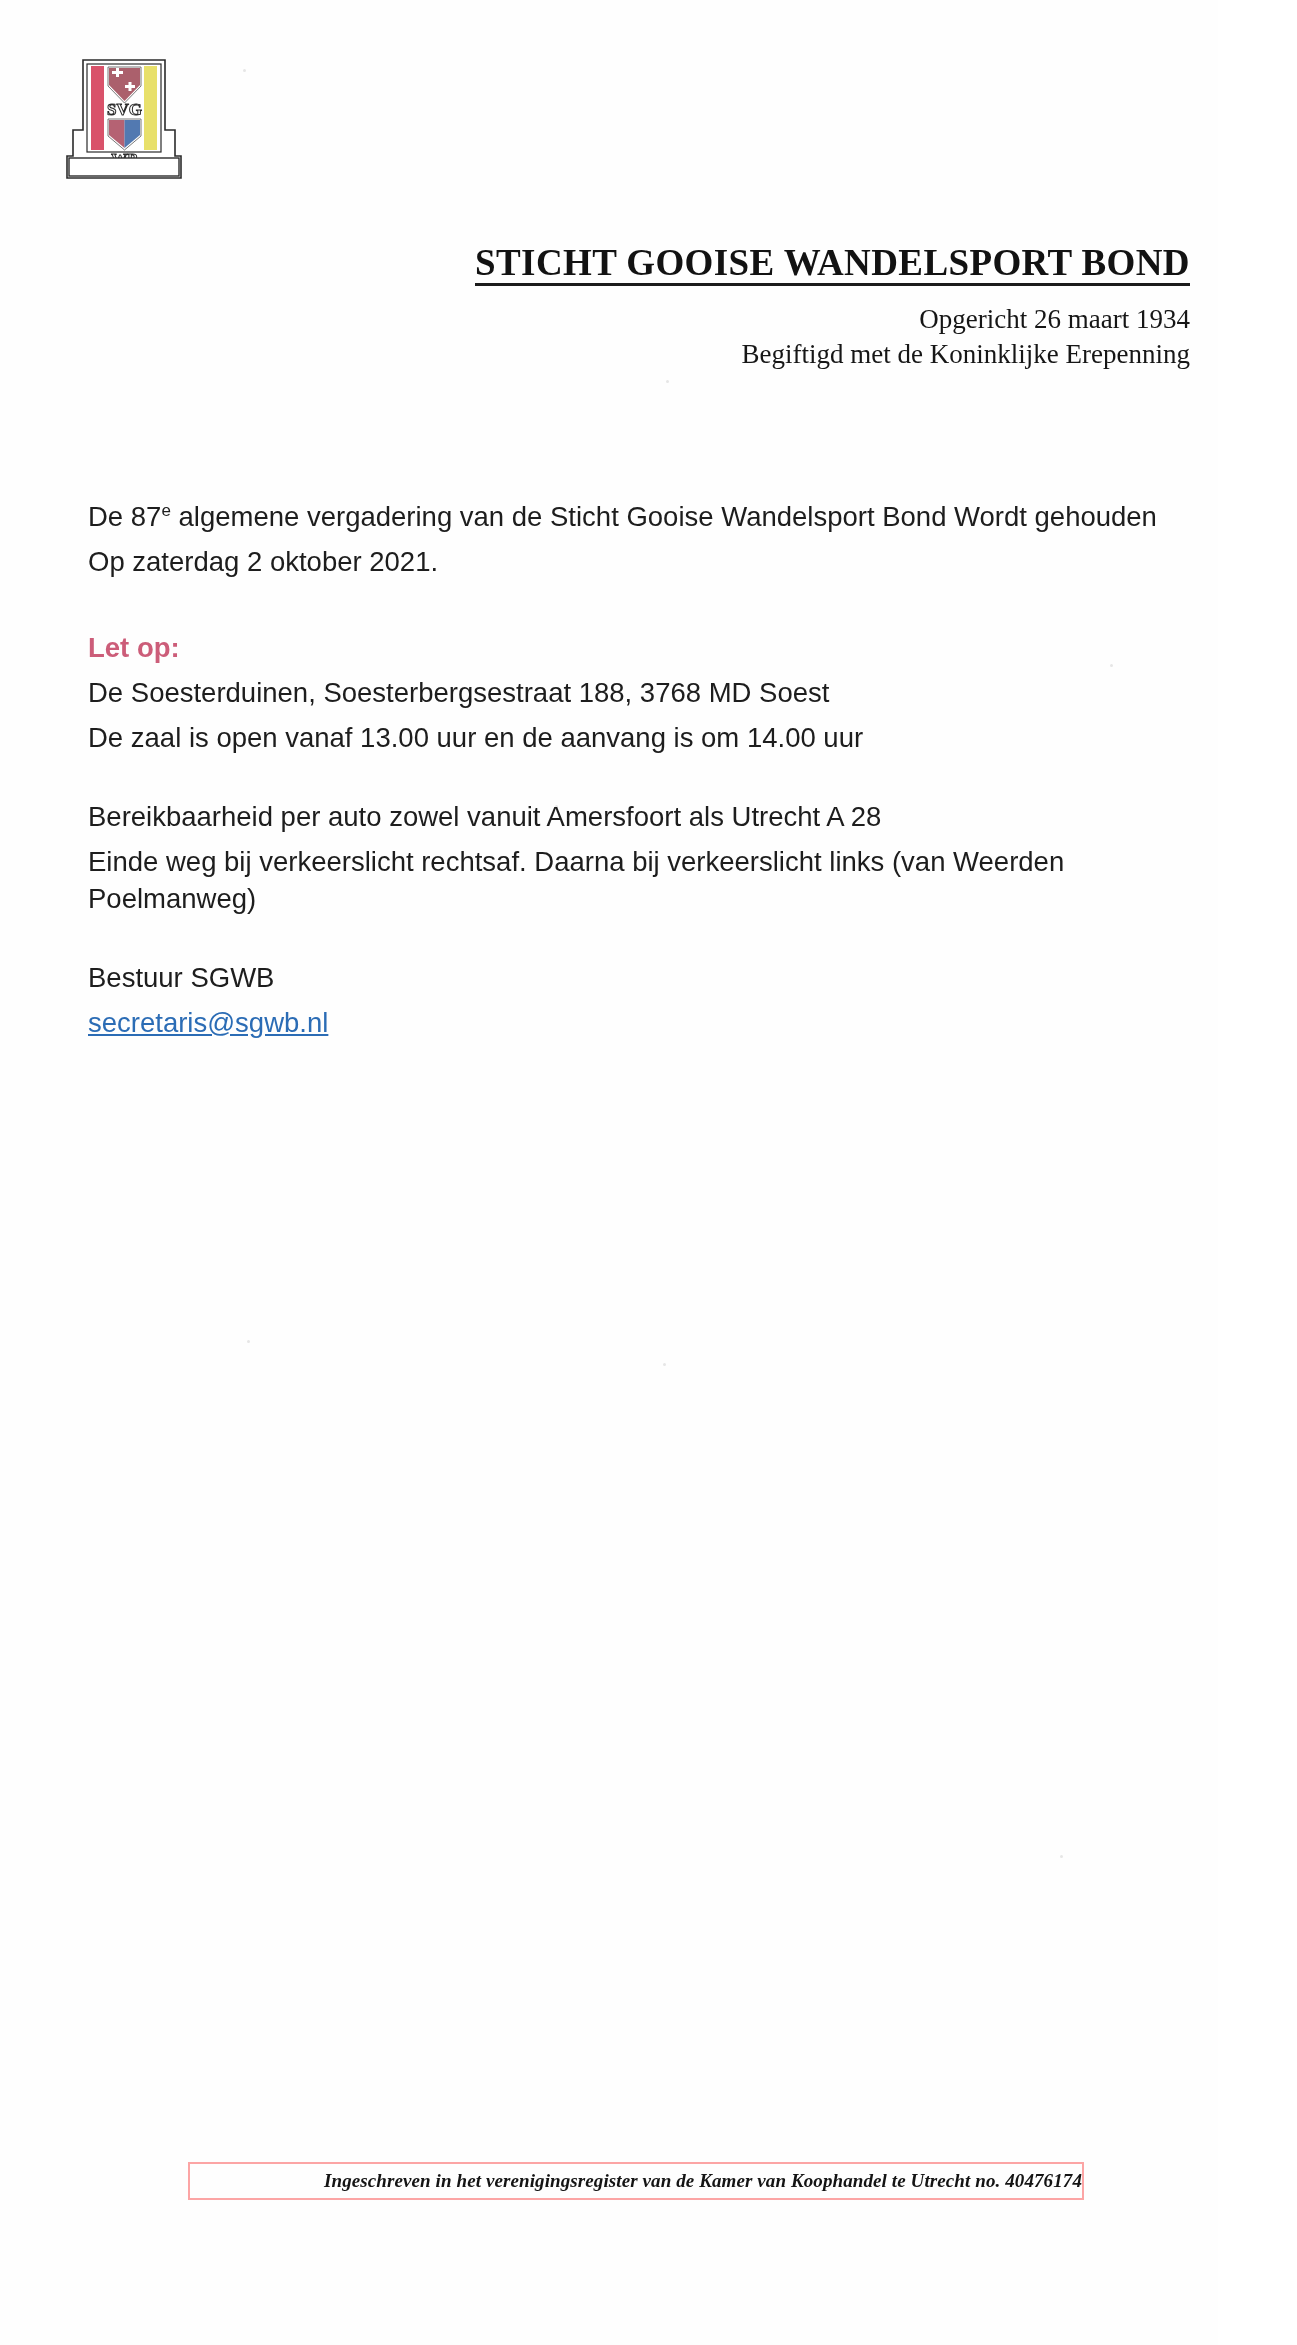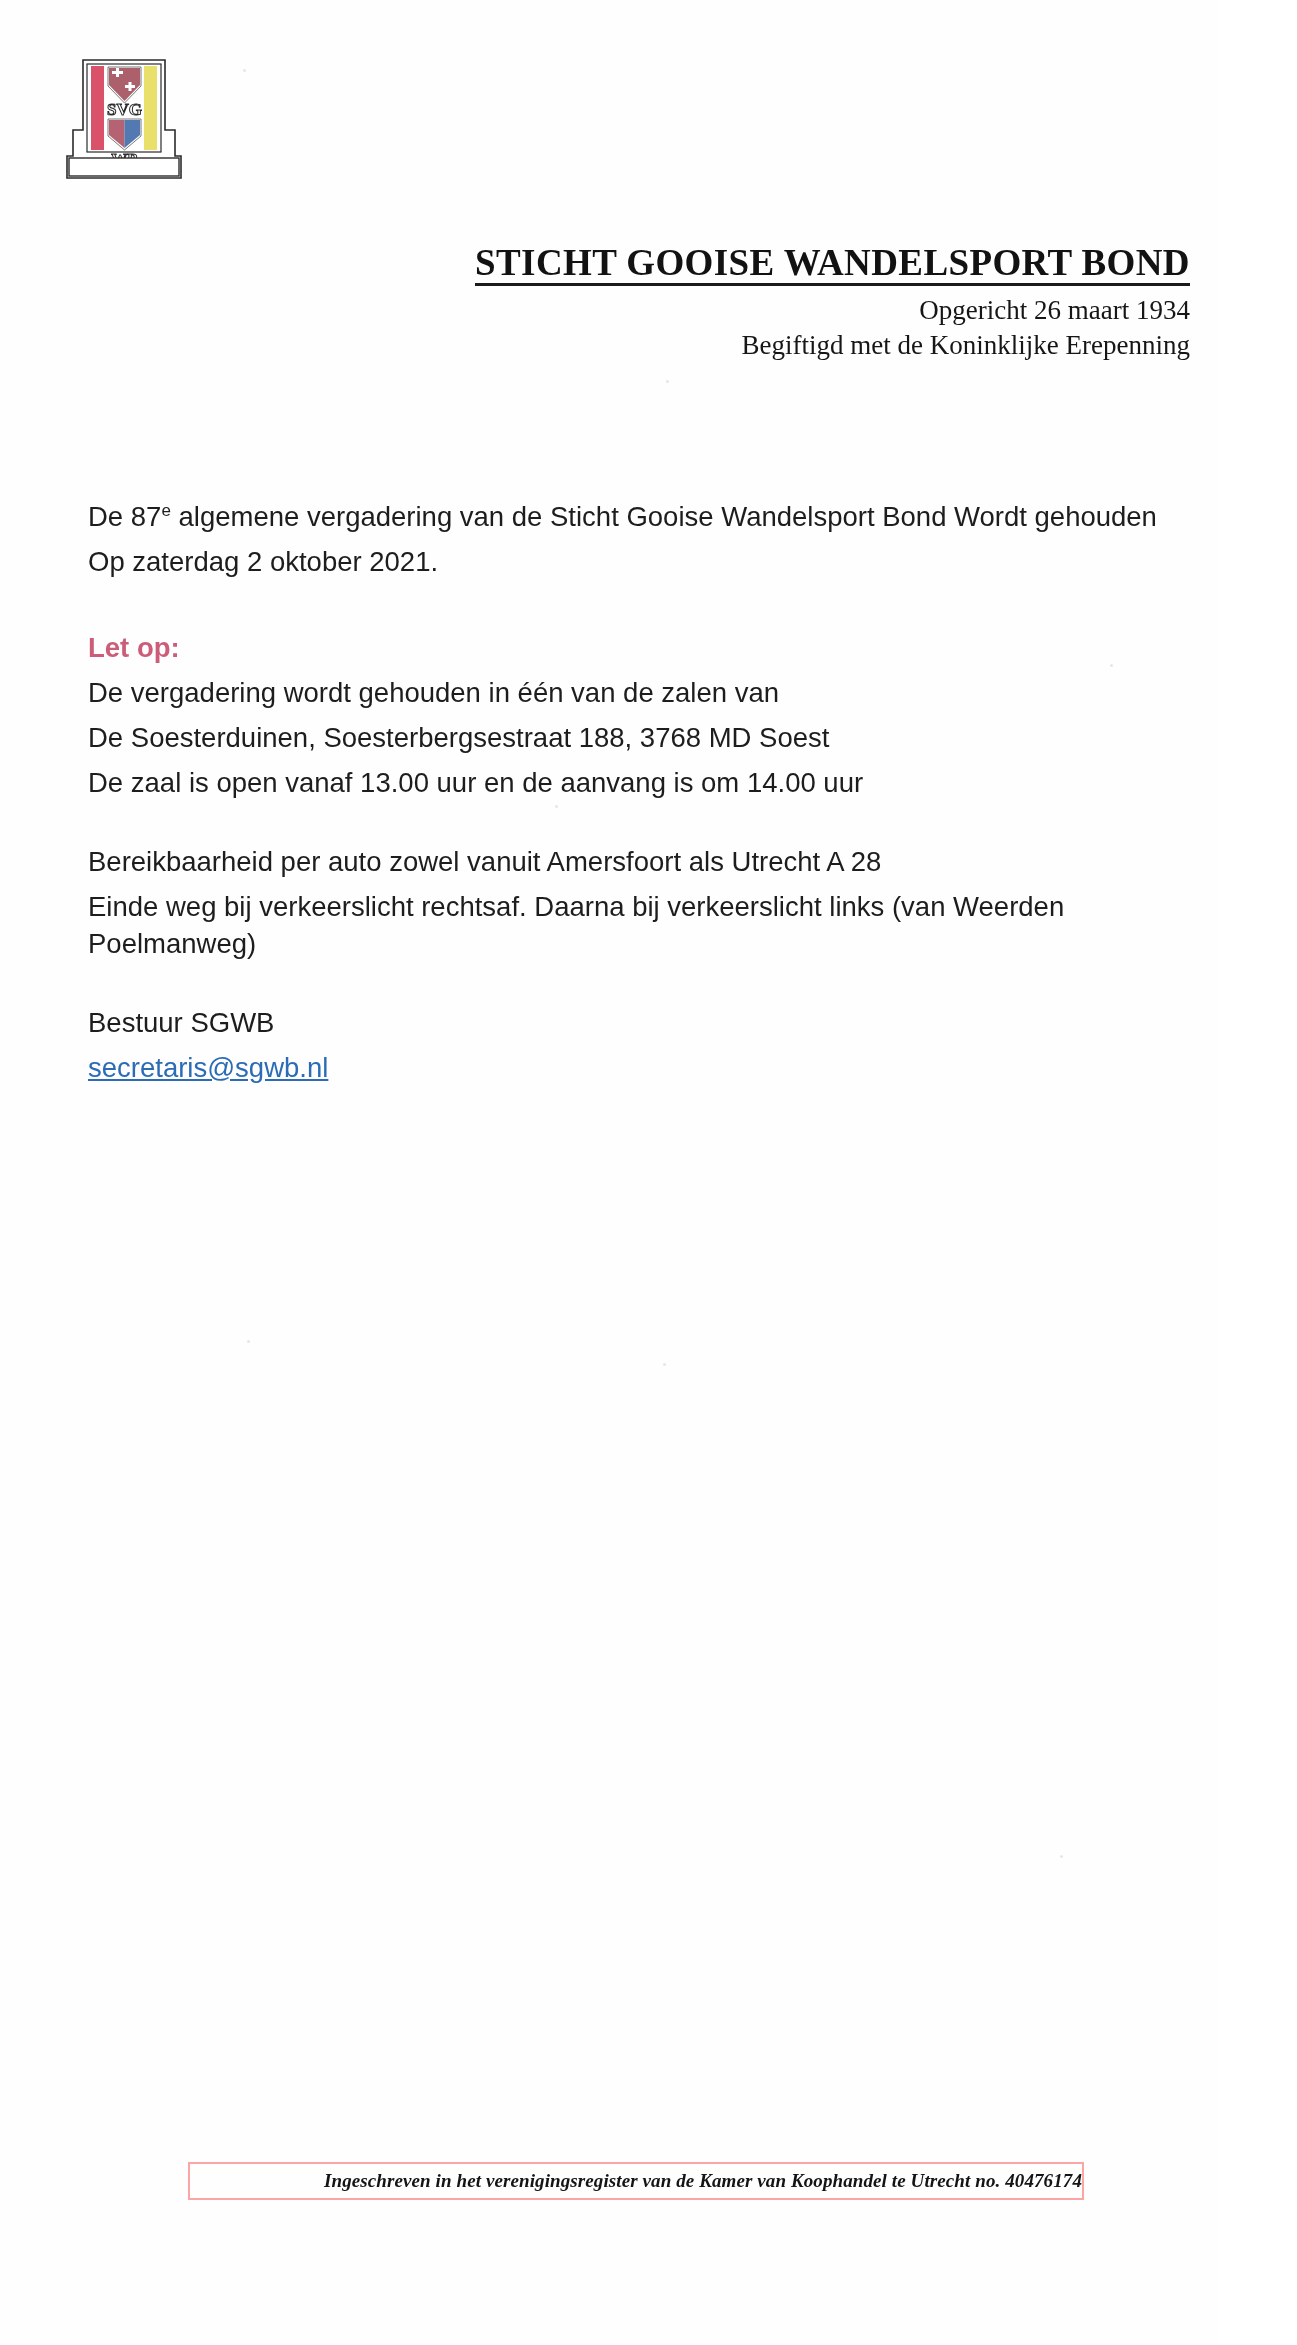--- a/index.html
+++ b/index.html
@@ -55,21 +55,21 @@
     display: inline-block;
     border-bottom: 3px solid #1b1b1b;
     padding-bottom: 1px;
     white-space: nowrap;
   }
   .org-sub {
     font-family: "Liberation Serif", serif;
     font-size: 27px;
     line-height: 1.28;
     color: #161616;
-    margin-top: 7px;
+    margin-top: 16px;
     white-space: nowrap;
   }
 
   
   .body-text {
     position: absolute;
     left: 80px;
     top: 490px;
     width: 1140px;
   }
@@ -184,21 +184,20 @@
 
   <div class="body-text">
 
     <p class="para"><span>De 87</span><sup class="ord">e</sup><span> algemene vergadering van de Sticht Gooise Wandelsport Bond Wordt gehouden</span></p>
 
     <p class="para">Op zaterdag 2 oktober 2021.</p>
 
     <div class="gap"></div>
 
     <p class="note-label">Let op:</p>
-    <p class="para">De vergadering wordt gehouden in één van de zalen van</p>
     <p class="para">De Soesterduinen, Soesterbergsestraat 188, 3768 MD Soest</p>
     <p class="para">De zaal is open vanaf 13.00 uur en de aanvang is om 14.00 uur</p>
 
     <div class="gap-sm"></div>
 
     <p class="para">Bereikbaarheid per auto zowel vanuit Amersfoort als Utrecht A 28</p>
     <p class="para">Einde weg bij verkeerslicht rechtsaf. Daarna bij verkeerslicht links (van Weerden Poelmanweg)</p>
 
     <div class="gap-sm"></div>
 

